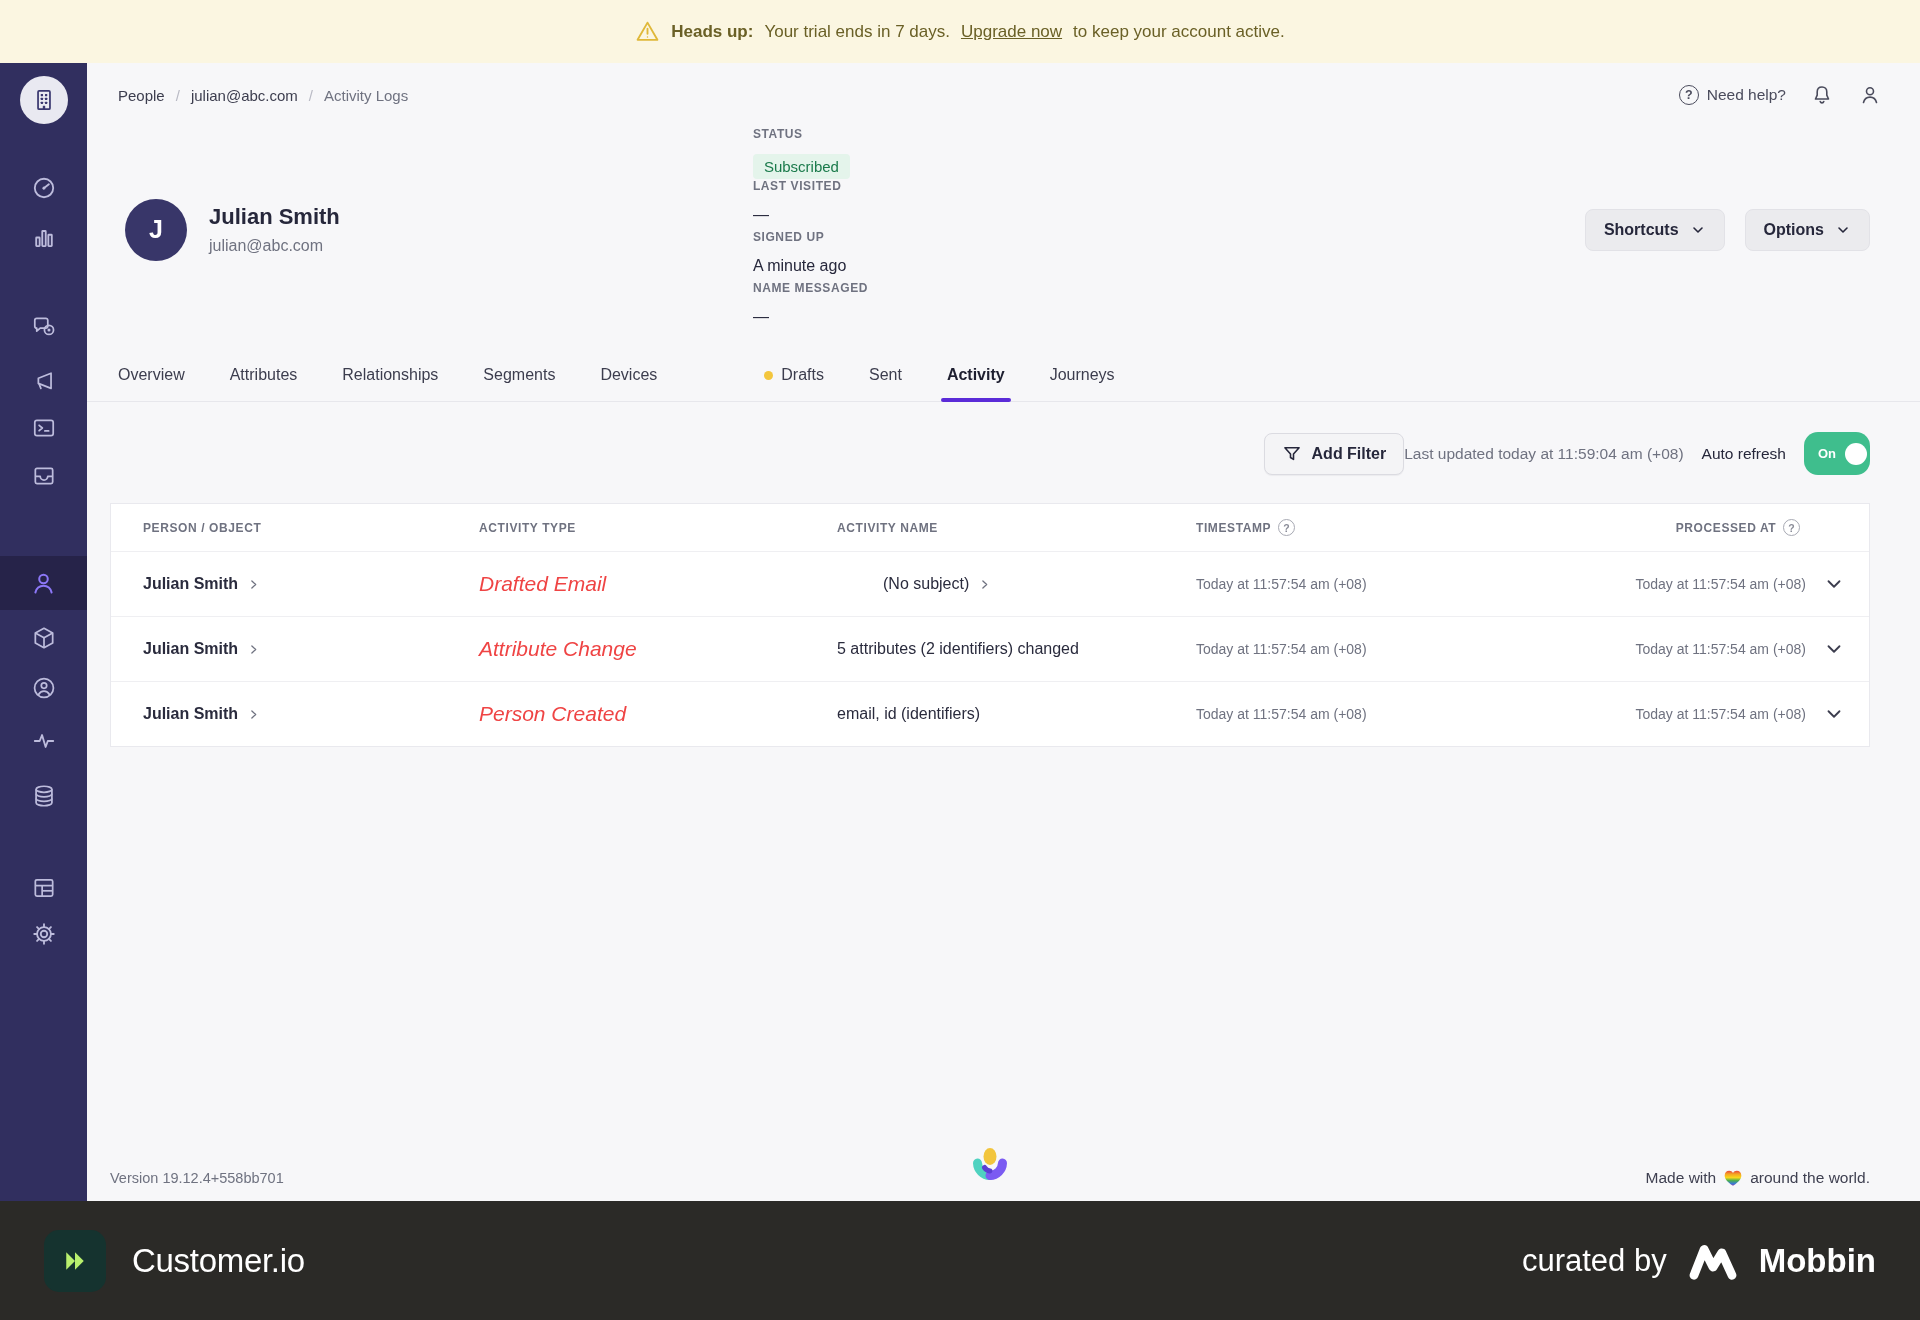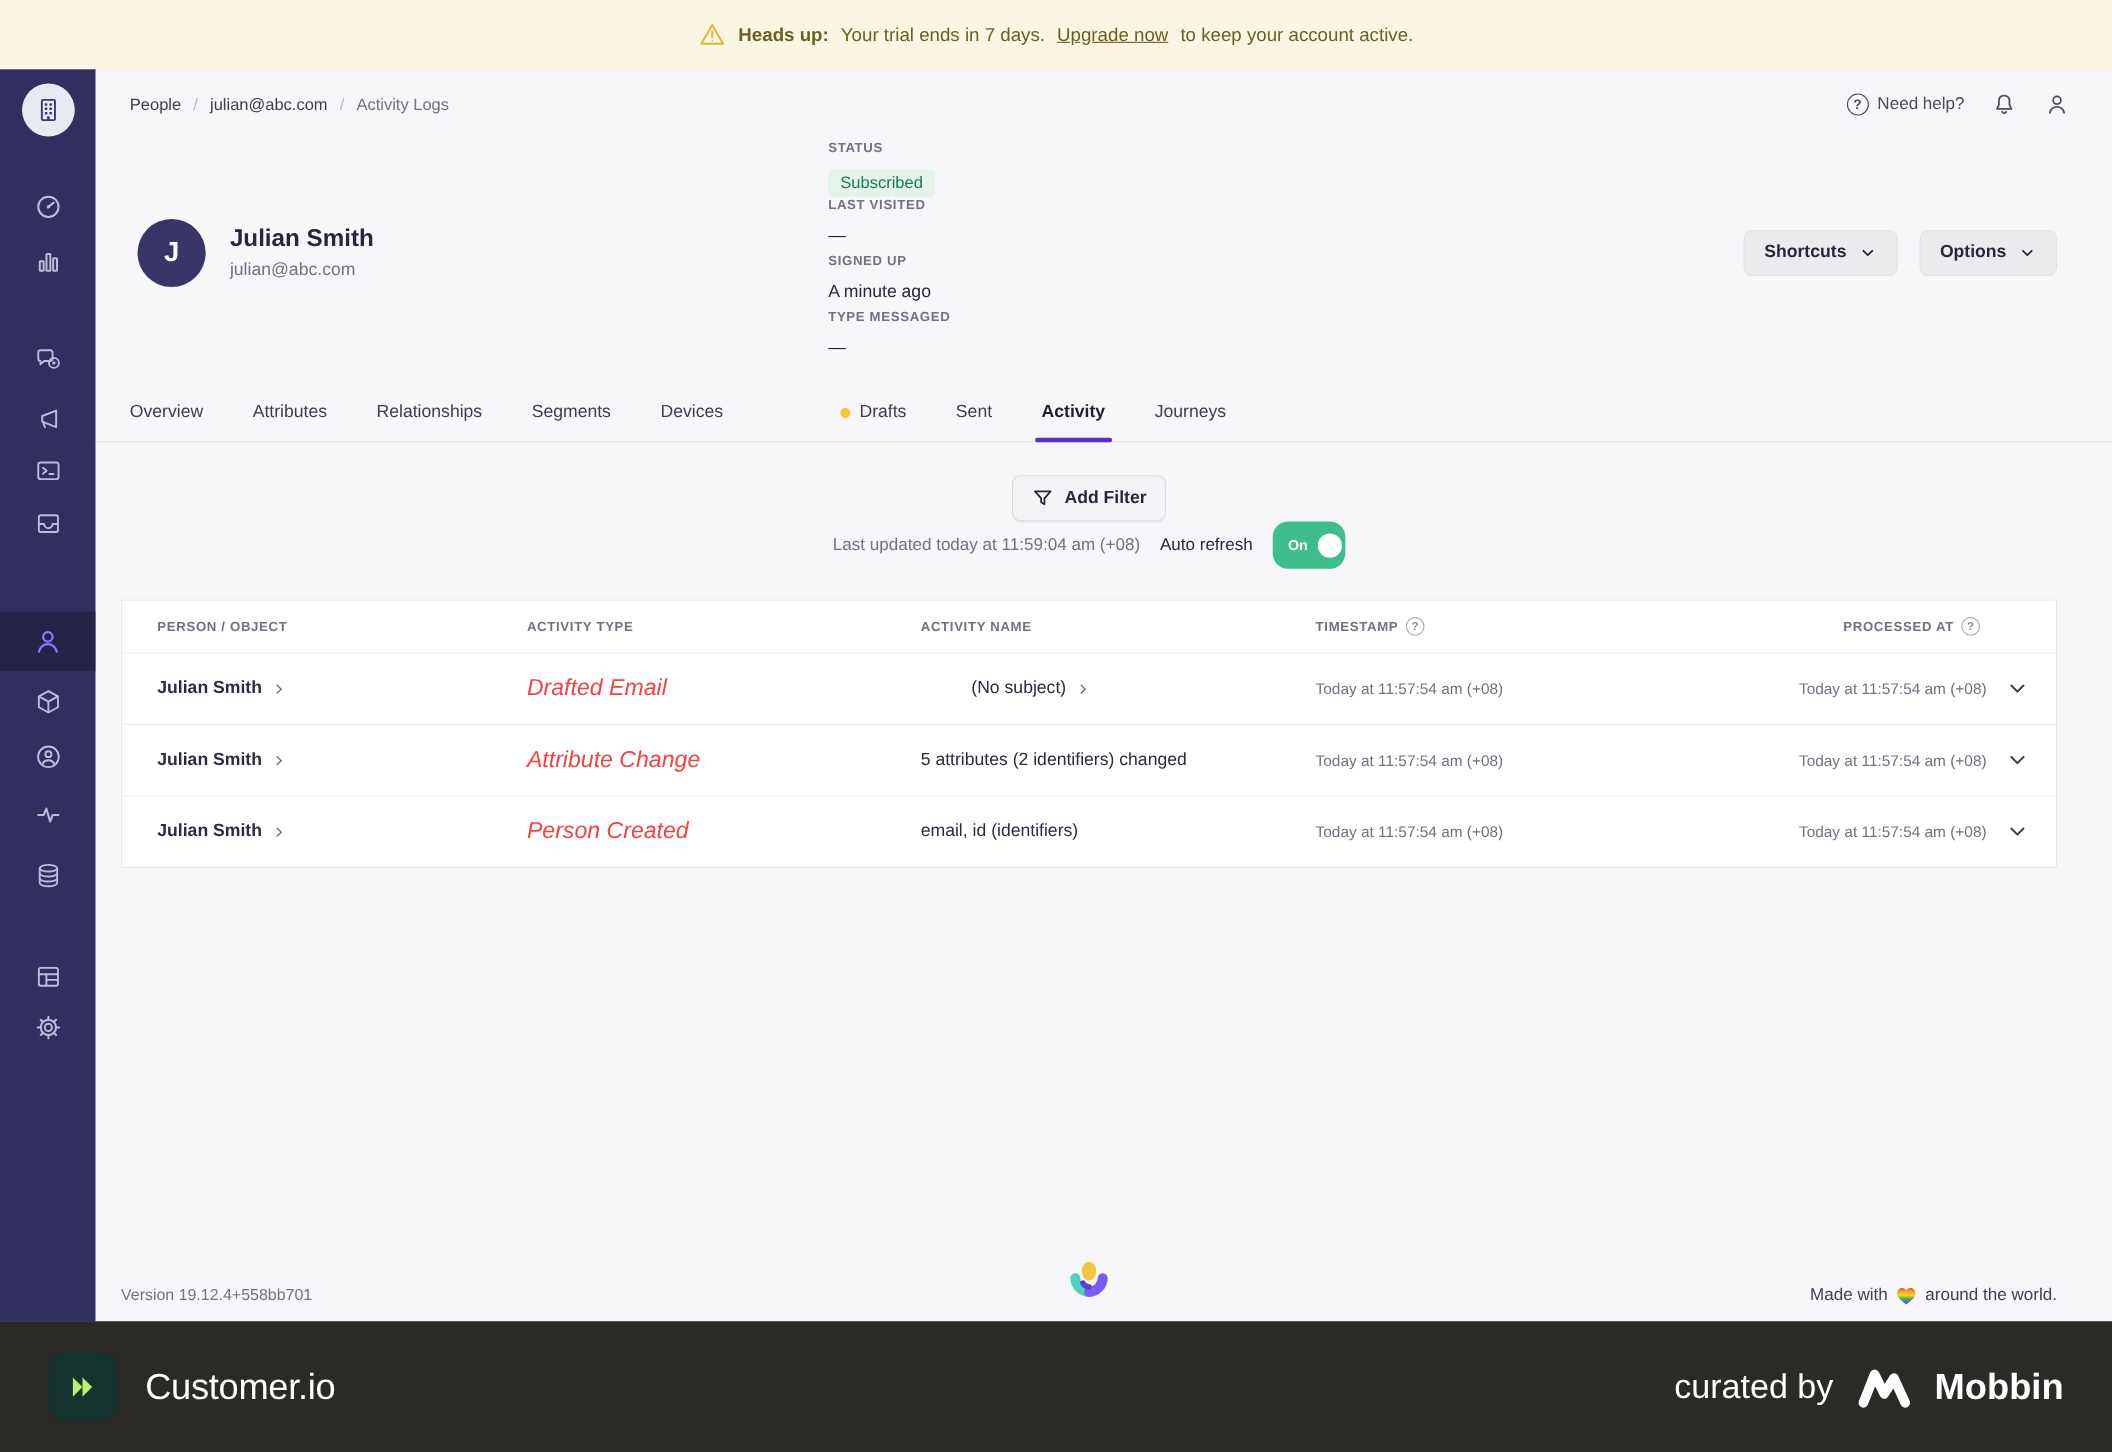--- a/index.html
+++ b/index.html
@@ -44,21 +44,21 @@
   .pactions { display:flex; gap:20px; margin-left:56px; }
   .btn { display:flex; align-items:center; gap:11px; background:#EBEBEE; border:1px solid #E2E2E7; border-radius:8px; padding:11px 18px; font-size:16px; font-weight:700; color:#26273B; cursor:pointer; white-space:nowrap; }
   
   .tabs { display:flex; align-items:flex-end; gap:45px; padding:4px 0 0 31px; border-bottom:1px solid #E7E7EC; }
   .tab { padding-bottom:17px; font-size:16px; color:#3C3D4E; cursor:pointer; position:relative; display:flex; align-items:center; gap:8px; }
   .tab.gap { margin-left:62px; }
   .tab.active { font-weight:700; color:#1E1F30; }
   .tab.active::after { content:""; position:absolute; left:-6px; right:-6px; bottom:-1px; height:4px; background:#5B2BD8; border-radius:3px; }
   .dot { width:9px; height:9px; border-radius:50%; background:#F3C63E; }
   
-  .toolbar { display:flex; justify-content:flex-start; align-items:center; margin:30px 50px 28px 23px;flex-direction:column; }
+  .toolbar { display:flex; justify-content:flex-end; align-items:center; margin:30px 50px 28px 23px; }
   .add-filter { display:flex; align-items:center; gap:10px; background:#F4F4F6; border:1px solid #DBDBE1; border-radius:8px; padding:10px 17px; font-size:16px; font-weight:700; color:#26273B; box-shadow:0 1px 1px rgba(20,20,40,.05); cursor:pointer; }
   .toolbar-right { display:flex; align-items:center; gap:18px; }
   .last-updated { color:#6F7280; font-size:15.5px; }
   .auto-label { color:#26273B; font-size:15.5px; }
   .toggle { width:66px; height:43px; border-radius:14px; background:#3FBE8D; display:flex; align-items:center; position:relative; cursor:pointer; }
   .toggle-label { color:#fff; font-size:13px; font-weight:700; margin-left:14px; }
   .toggle-knob { position:absolute; right:3px; width:22px; height:22px; background:#fff; border-radius:50%; }
   
   .tbl { margin:0 50px 0 23px; background:#fff; border:1px solid #E9E9EE; border-radius:0; }
   .thead, .trow { display:grid; grid-template-columns:336px 358px 359px 435px 1fr; align-items:center; padding:0 24px 0 32px; }
@@ -255,21 +255,21 @@
         </div>
         <div class="pstat">
           <div class="pstat-label">LAST VISITED</div>
           <div class="pstat-value">—</div>
         </div>
         <div class="pstat">
           <div class="pstat-label">SIGNED UP</div>
           <div class="pstat-value">A minute ago</div>
         </div>
         <div class="pstat">
-          <div class="pstat-label">TYPE MESSAGED</div>
+          <div class="pstat-label">NAME MESSAGED</div>
           <div class="pstat-value">—</div>
         </div>
       </div>
       <div class="pactions">
         <div class="btn">
           <span>Shortcuts</span>
           <span style="display:flex">
               <svg width="16" height="16" viewBox="0 0 24 24" fill="none" stroke="#26273B" stroke-width="2.4" stroke-linecap="round" stroke-linejoin="round">
                 <path d="M6 9 L12 15 L18 9"></path>
               </svg>

